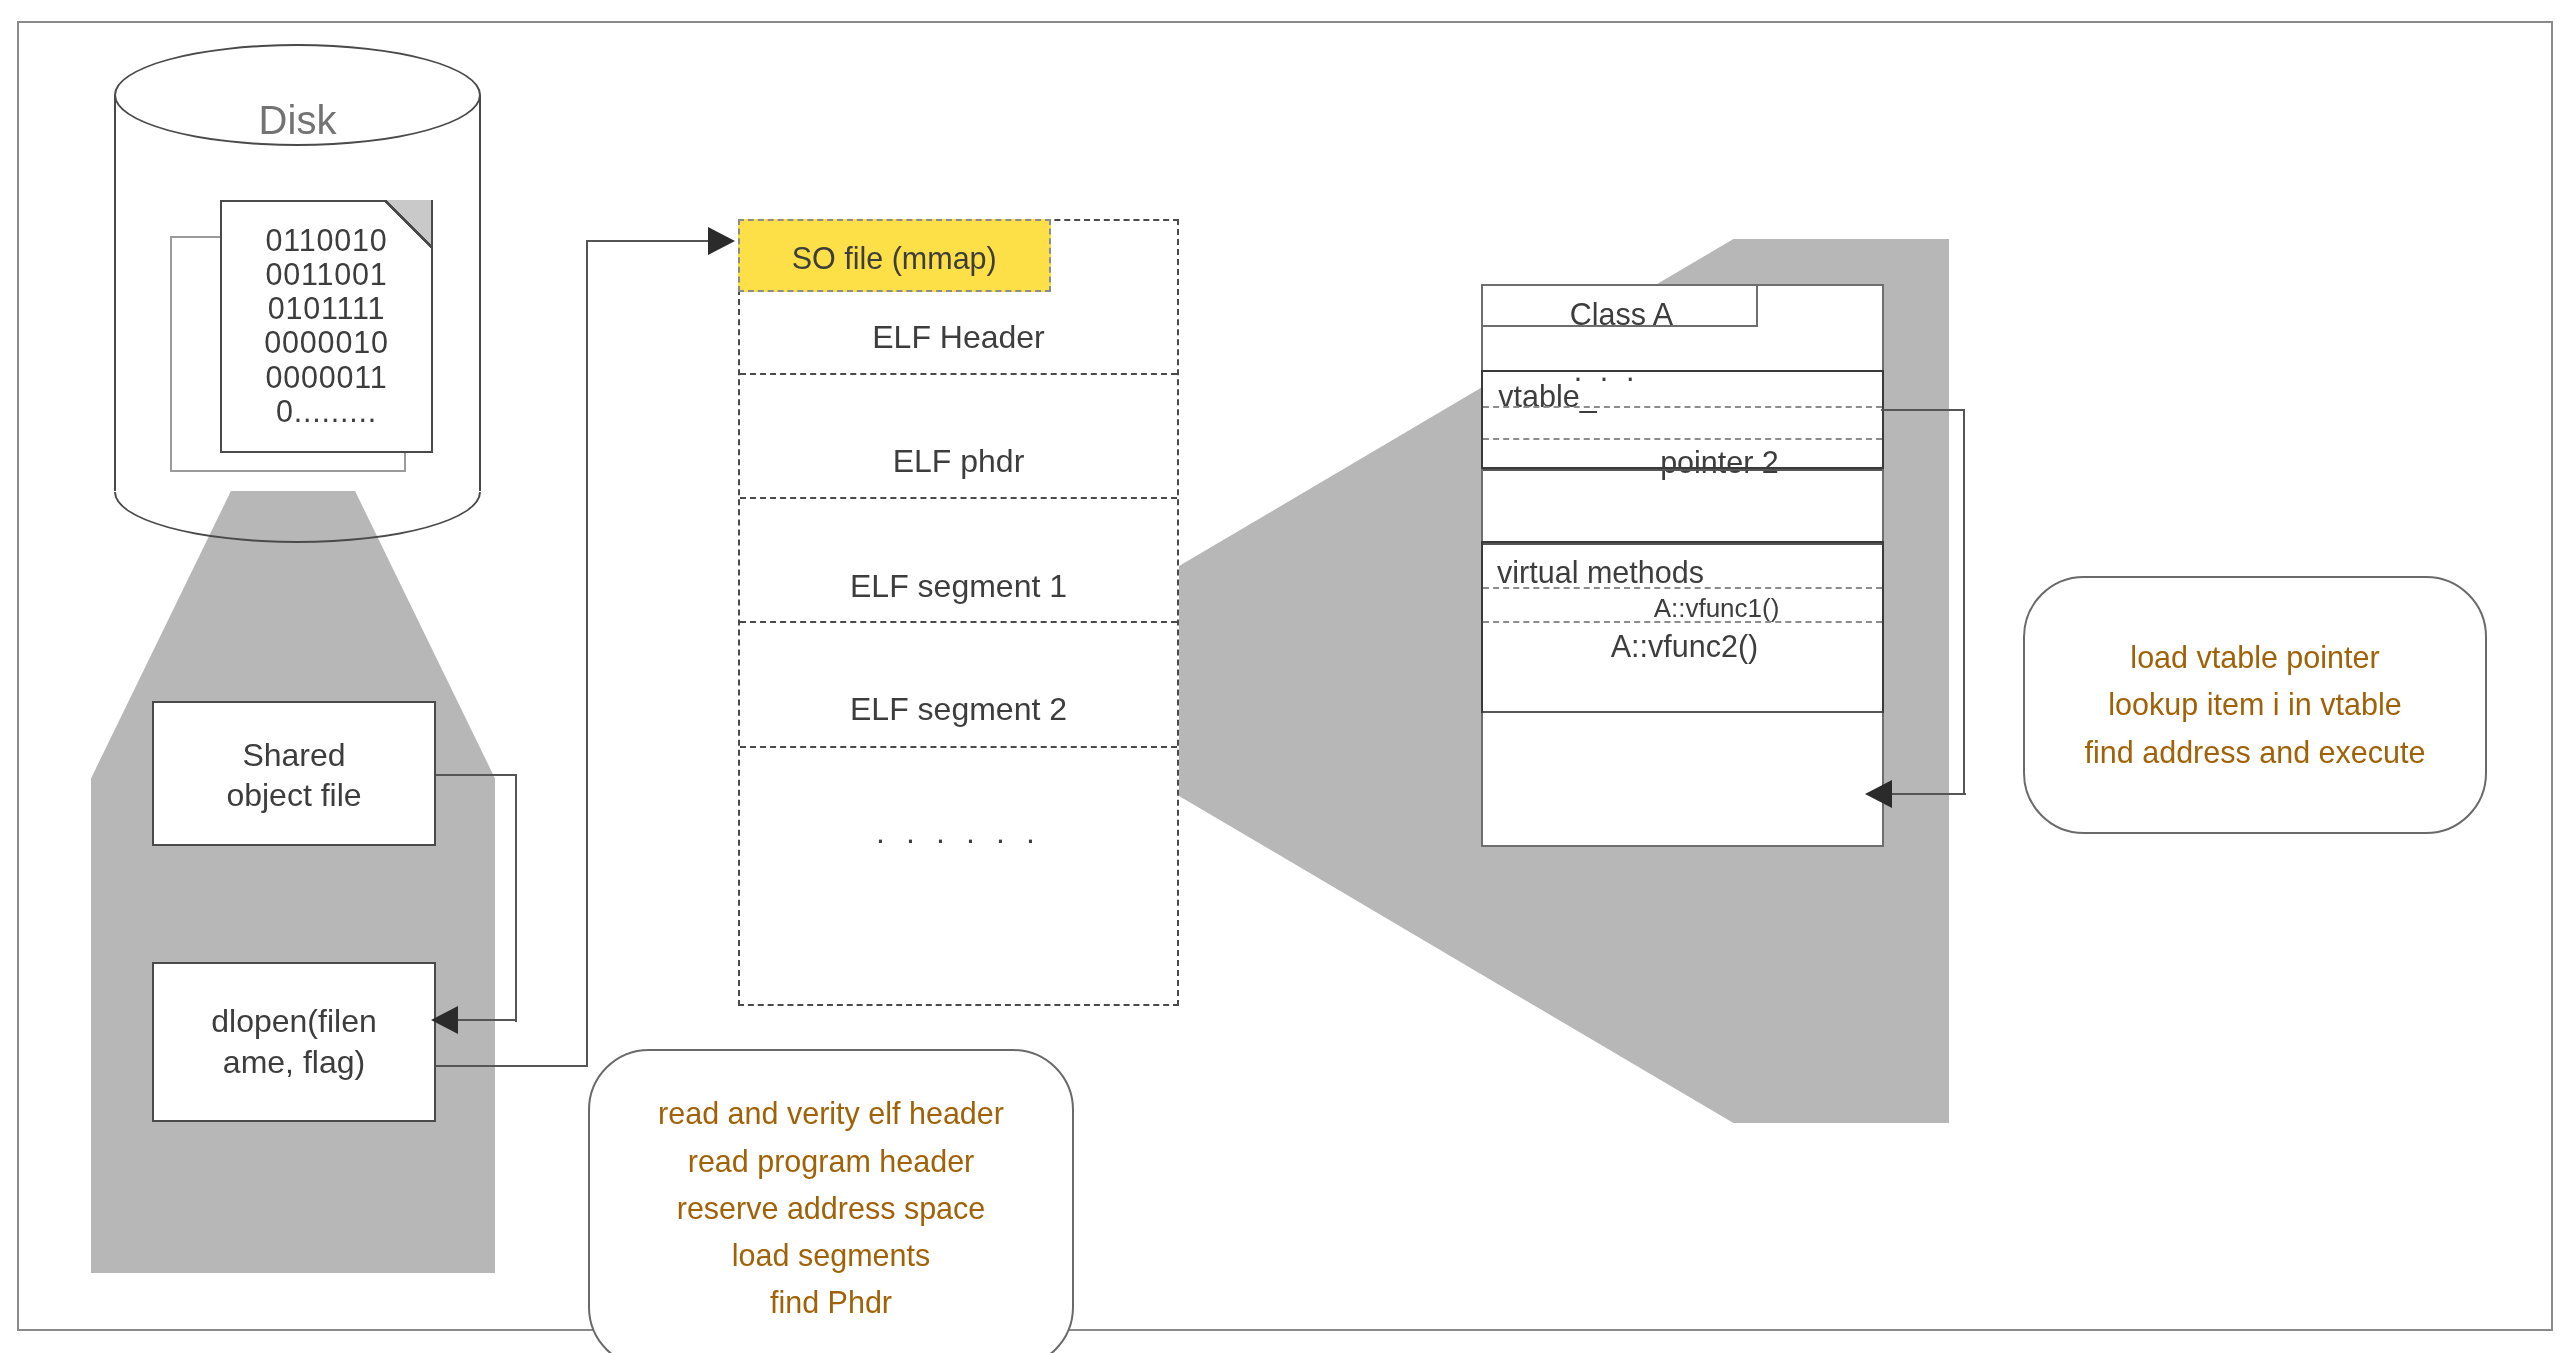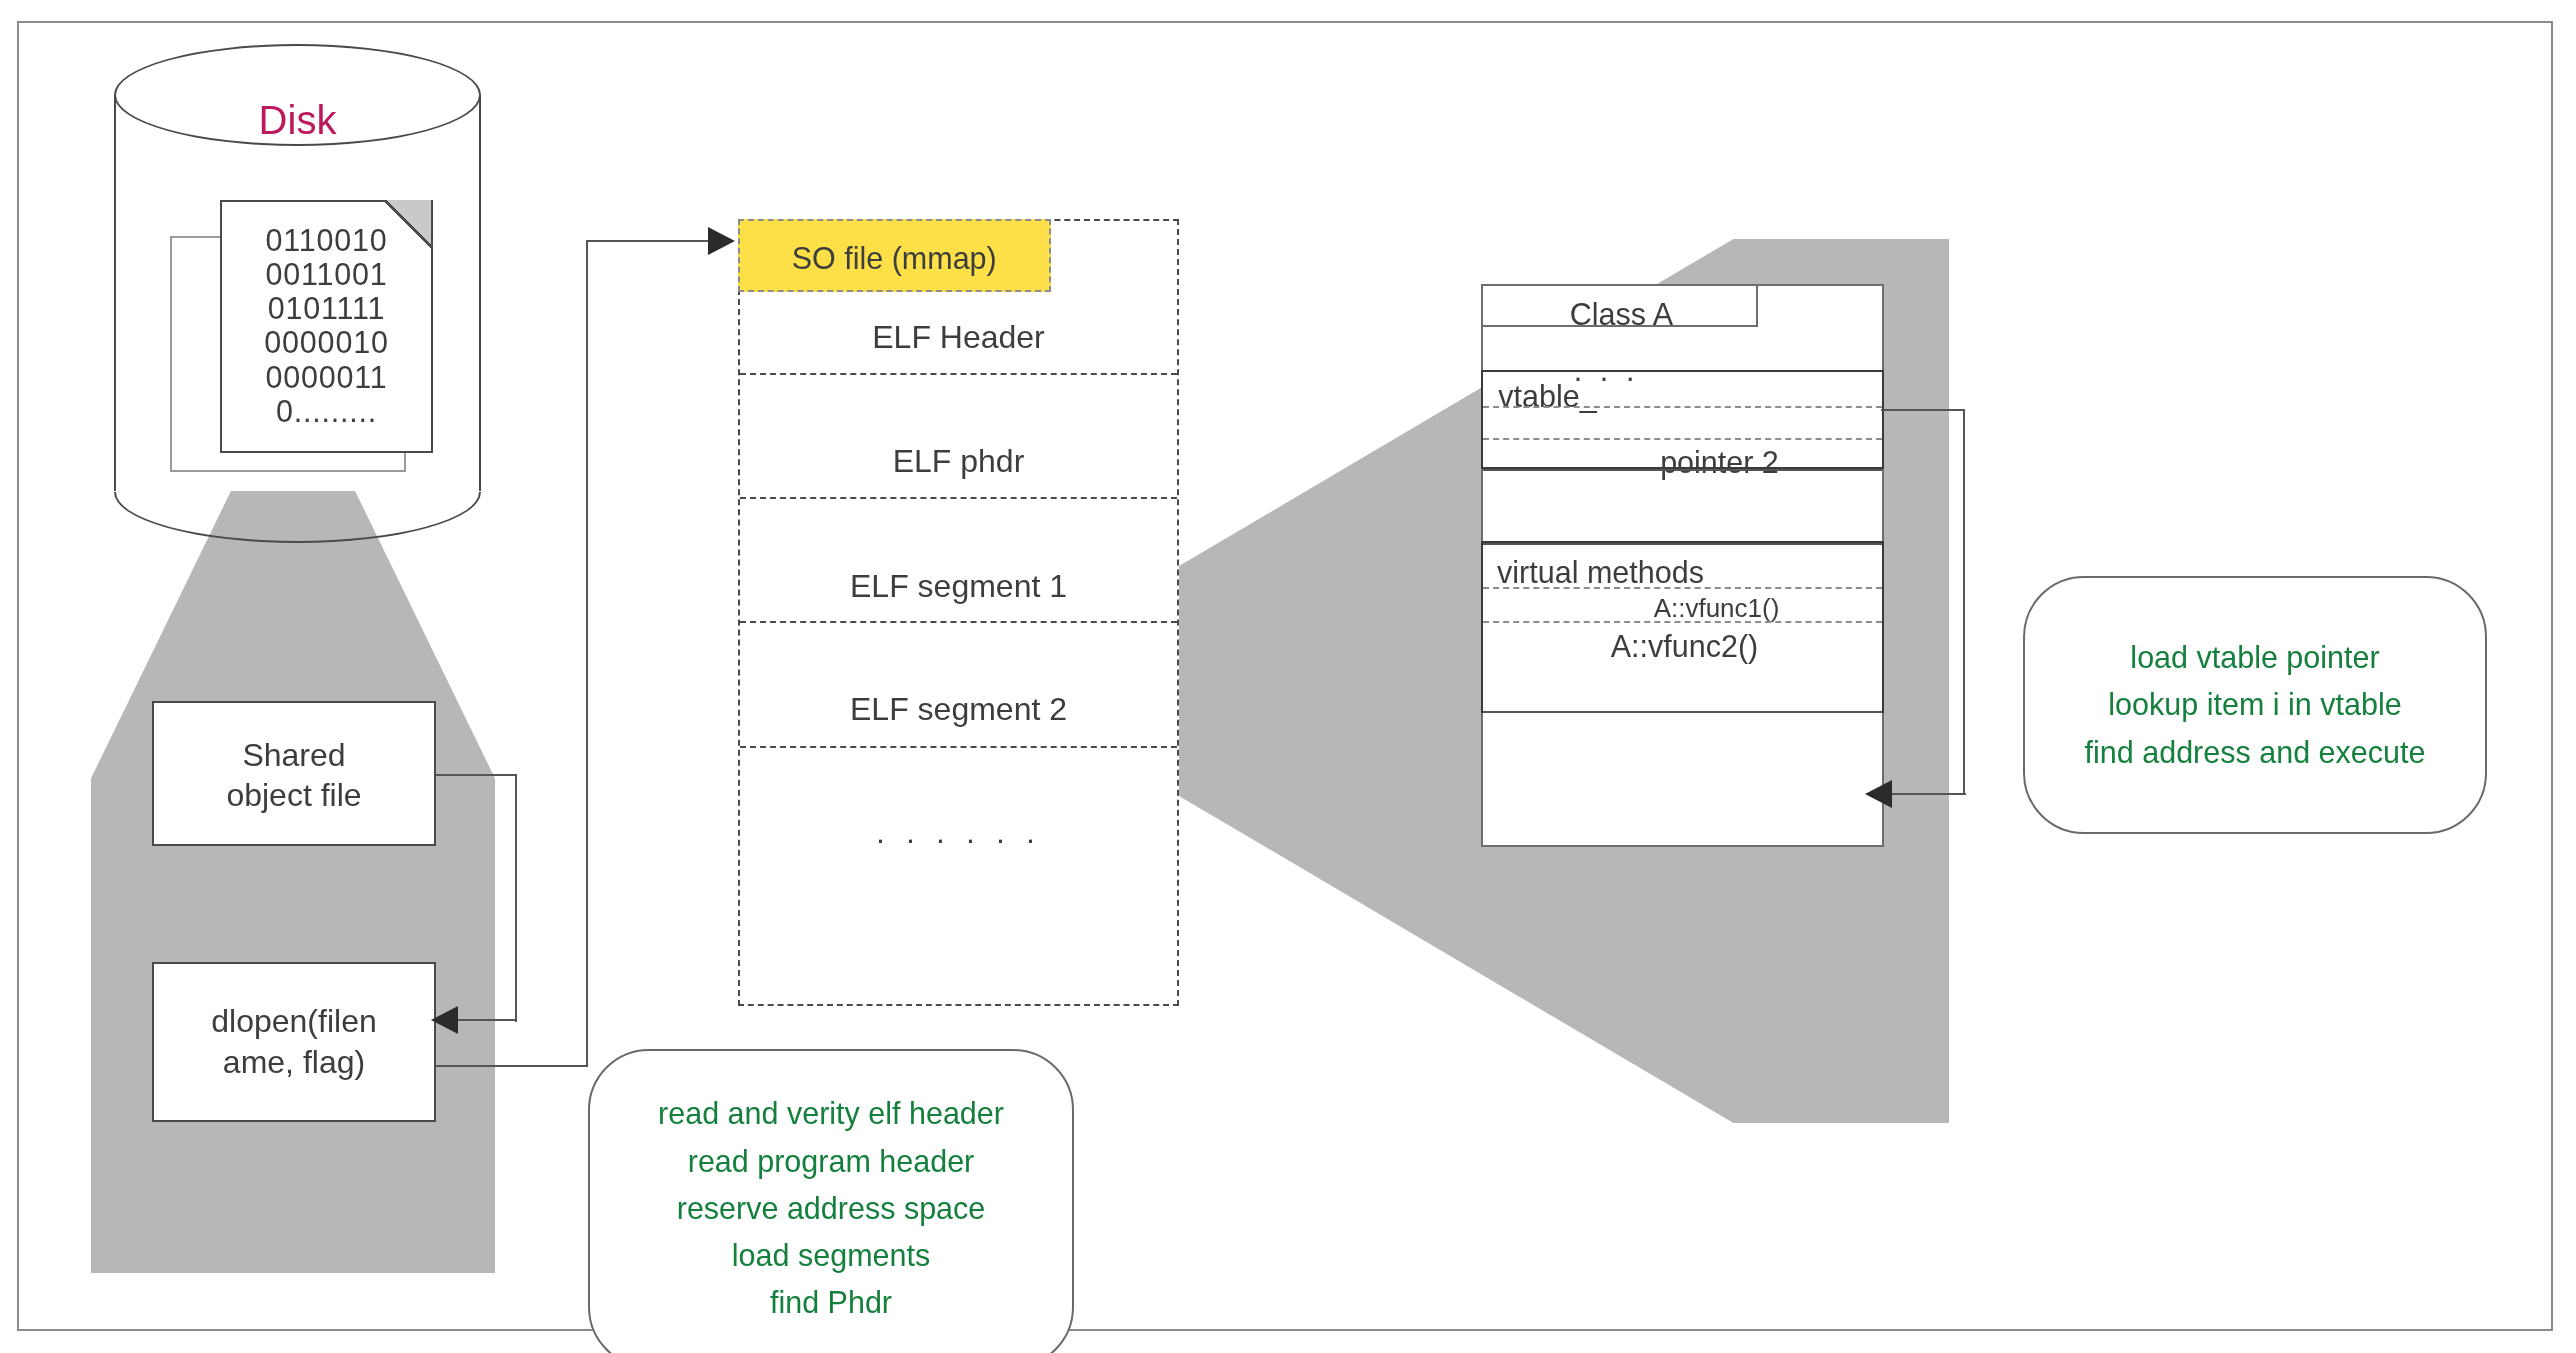--- a/index.html
+++ b/index.html
@@ -12,21 +12,21 @@
 
   
   .disk-body{position:absolute;left:114px;top:95px;width:367px;height:396px;
              border-left:2.3px solid #4a4a4a;border-right:2.3px solid #4a4a4a;
              box-sizing:border-box;background:#fff;}
   .disk-top{position:absolute;left:114px;top:44px;width:367px;height:102px;
             border:2.3px solid #4a4a4a;border-radius:50%;background:#fff;box-sizing:border-box;}
   .disk-bot{position:absolute;left:114px;top:441px;width:367px;height:102px;
             border:2.3px solid #4a4a4a;border-radius:50%;background:transparent;box-sizing:border-box;
             clip-path:inset(50% 0 0 0);}
-  .disk-label{left:114px;top:95px;width:367px;font-size:40px;color:#be185d;}
+  .disk-label{left:114px;top:95px;width:367px;font-size:40px;color:#737373;}
 
   
   .sheet-back{position:absolute;left:170px;top:236px;width:236px;height:236px;
               border:2.3px solid #9a9a9a;background:#fff;box-sizing:border-box;}
   
   .sheet{position:absolute;left:220px;top:200px;width:213px;height:253px;
          background:#fff;border:2.3px solid #4a4a4a;box-sizing:border-box;}
   .sheet-fold{position:absolute;right:-2.3px;top:-2.3px;width:47px;height:47px;
               background:#c9c9c9;
               clip-path:polygon(0 0,100% 100%,100% 0);
@@ -65,21 +65,21 @@
            border:2.3px solid #6e6e6e;box-sizing:border-box;background:#fff;}
   .hr-solid{position:absolute;left:0;width:100%;height:0;border-top:2.3px solid #555;}
   .hr-dash{position:absolute;left:0;width:100%;height:0;border-top:2.3px dashed #8c8c8c;}
   .inner-solid{position:absolute;border:2.3px solid #3a3a3a;box-sizing:border-box;
                background:transparent;}
 
   
   .callout{position:absolute;border:2.3px solid #6a6a6a;border-radius:61px;background:#fff;
            box-sizing:border-box;display:flex;flex-direction:column;align-items:center;
            justify-content:center;}
-  .callout div{font-size:30.5px;color:#15803d;line-height:1.55;white-space:nowrap;}
+  .callout div{font-size:30.5px;color:#a16207;line-height:1.55;white-space:nowrap;}
   .co-right{left:2023px;top:576px;width:464px;height:258px;}
   .co-bottom{left:588px;top:1049px;width:486px;height:319px;}
 
   
   .ln{position:absolute;background:#555;}
   .lnh{height:2.3px;}
   .lnv{width:2.3px;}
   .arw-l{position:absolute;width:0;height:0;
          border-top:14.5px solid transparent;border-bottom:14.5px solid transparent;
          border-right:27.4px solid #2b2b2b;}

